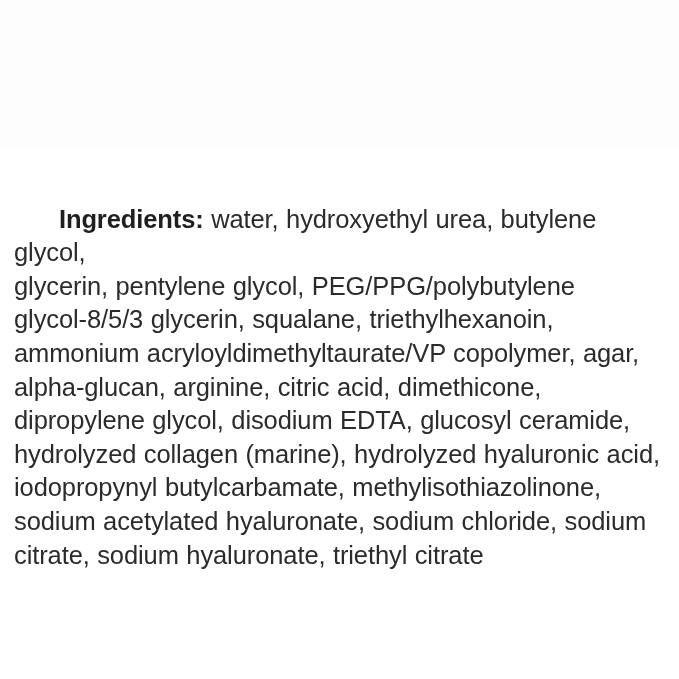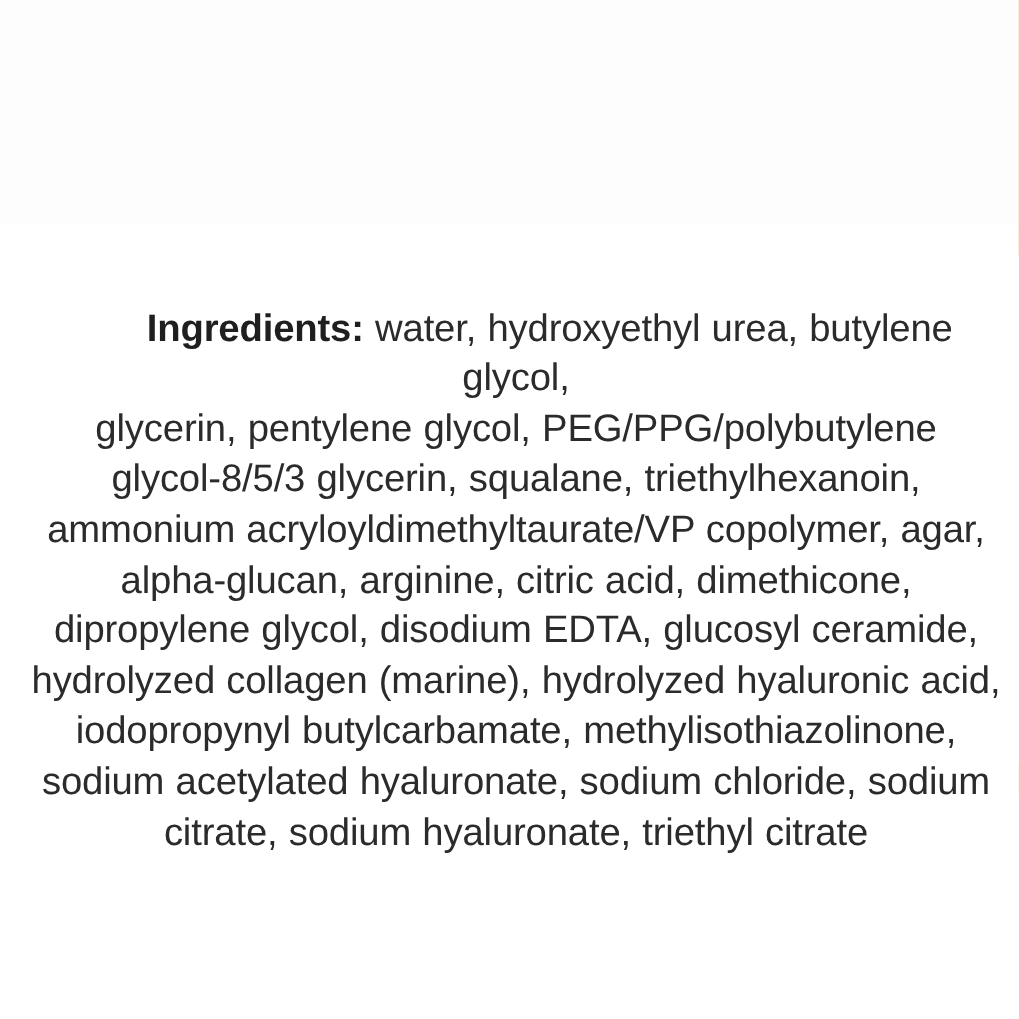--- a/index.html
+++ b/index.html
@@ -11,21 +11,20 @@
     height: 679px;
     background: #ffffff;
     font-family: "Liberation Sans", sans-serif;
     overflow: hidden;
   }
   .page {
     position: relative;
     width: 679px;
     height: 529px;
     background: #fdba74;
-    text-align: center;
   }
   
   .panel-top-edge {
     position: absolute;
     left: 0;
     top: 0;
     width: 679px;
     height: 150px;
     background: #fdfdfd;
     border-bottom: 1px solid #ececec;

